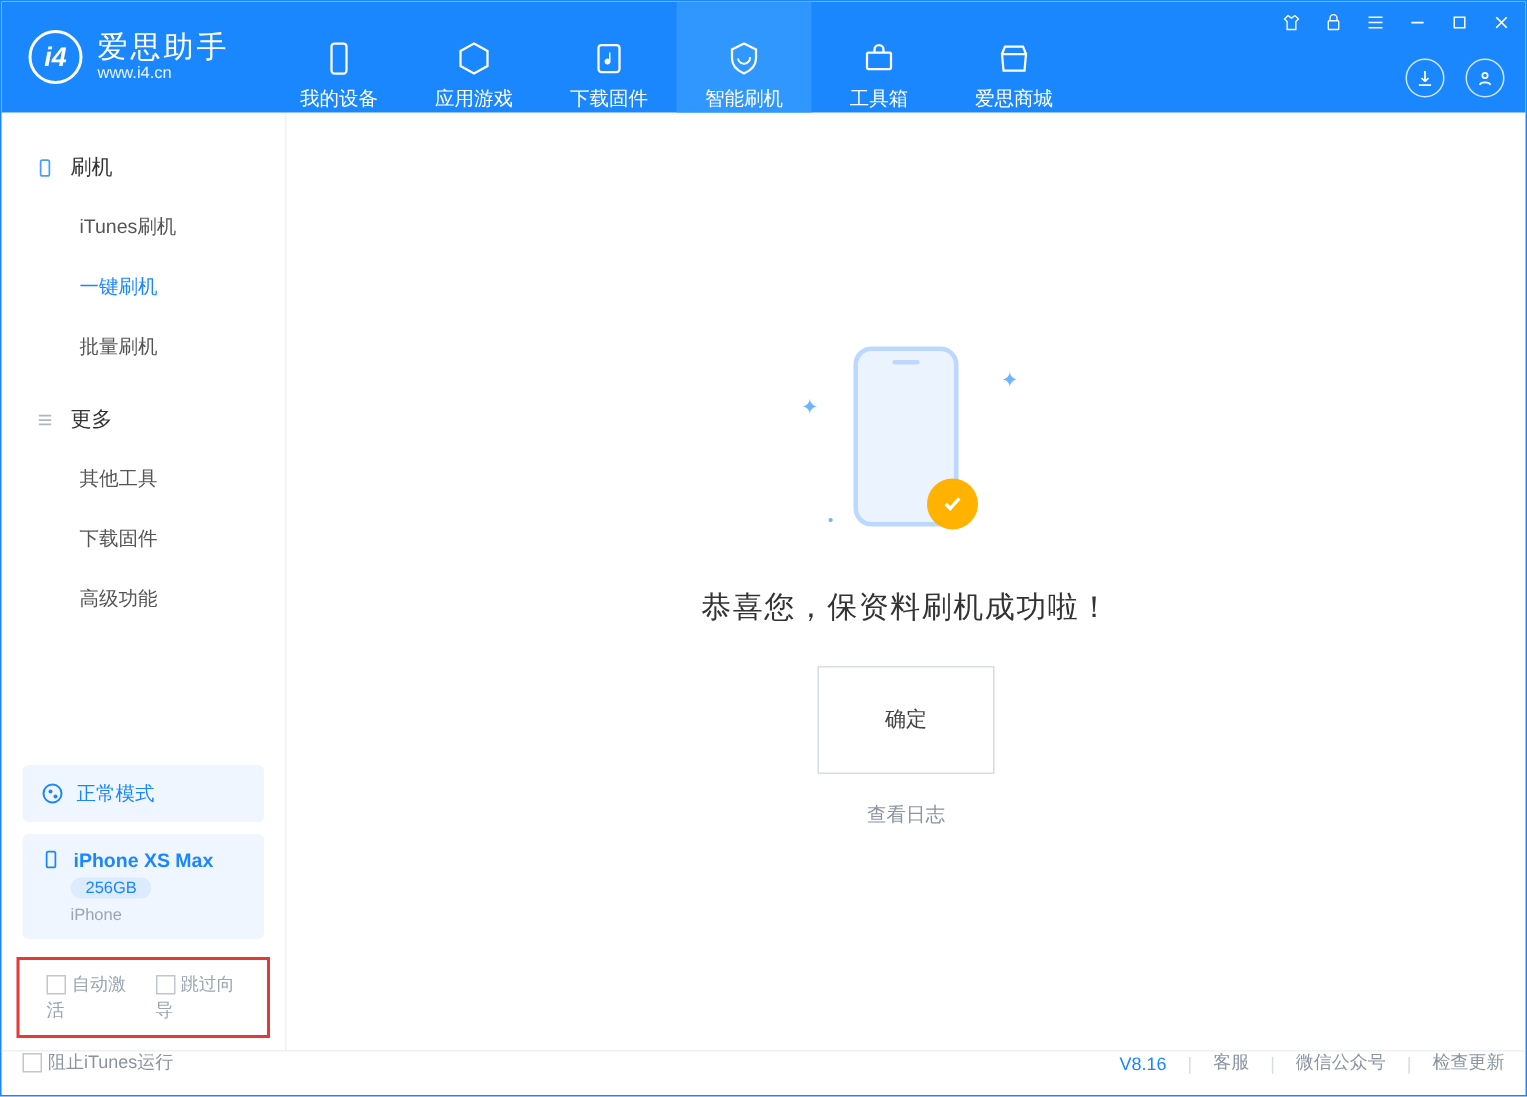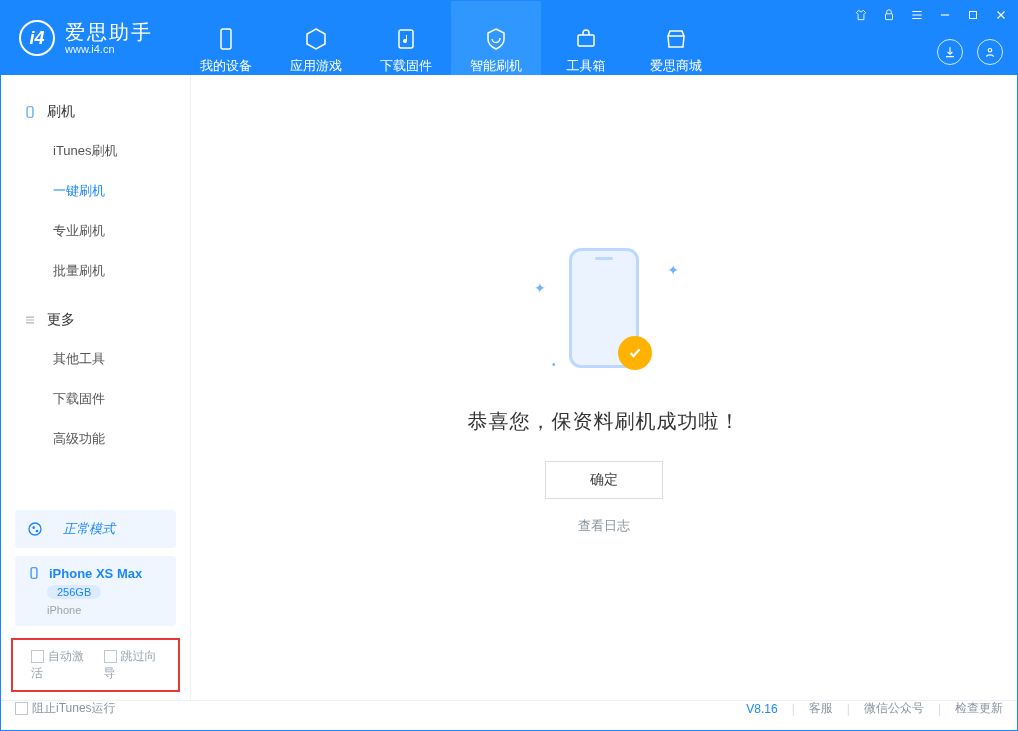--- a/index.html
+++ b/index.html
@@ -25,39 +25,39 @@
 
 .body { display: flex; height: calc(100% - 74px - 30px); }
 
 .sidebar { width: 190px; border-right: 1px solid #eef0f3; display: flex; flex-direction: column; }
 .side-scroll { flex: 1; padding-top: 18px; overflow: auto; }
 .side-group { padding: 10px 22px; font-size: 14px; color: #333; display: flex; align-items: center; gap: 10px; }
 .side-group svg { width: 14px; height: 14px; opacity: .8; }
 .side-item { padding: 11px 22px 11px 52px; font-size: 13px; color: #555; cursor: pointer; }
 .side-item.active { color: #1b87ff; }
 
-.mode-panel { margin: 0 14px 8px; background: #f0f6ff; border-radius: 4px; padding: 10px 12px; font-size: 13px; color: #1b87ff; display: flex; align-items: center; gap: 20px; font-style: italic; }
+.mode-panel { margin: 0 14px 8px; background: #f0f6ff; border-radius: 4px; padding: 10px 12px; font-size: 13px; color: #1b87ff; display: flex; align-items: center; gap: 8px; }
 .device-panel { margin: 0 14px 12px; background: #f0f6ff; border-radius: 4px; padding: 10px 12px; }
 .device-name { font-size: 13px; font-weight: 600; color: #1b87ff; display: flex; gap: 8px; }
 .device-storage { display: inline-block; margin-top: 4px; margin-left: 20px; font-size: 11px; color: #1b87ff; background: #dcebff; border-radius: 10px; padding: 1px 10px; }
 .device-type { font-size: 11px; color: #9aa5b1; margin-top: 4px; margin-left: 20px; }
 
 .option-row { margin: 0 10px 8px; padding: 8px 18px; border: 2px solid #e53935; display: flex; gap: 16px; font-size: 12px; color: #9aa5b1; align-items: center; }
 .chk { width: 13px; height: 13px; border: 1px solid #c0c7cf; display: inline-block; vertical-align: middle; margin-right: 4px; }
 
 .main { flex: 1; display: flex; align-items: center; justify-content: center; flex-direction: column; }
 
 .success-illustration { position: relative; width: 200px; height: 140px; margin-bottom: 28px; }
 .phone { width: 70px; height: 120px; border: 3px solid #bcd8ff; border-radius: 12px; background: #eaf3ff; position: absolute; left: 65px; top: 8px; }
 .phone::before { content:""; position:absolute; left:50%; top:6px; transform:translateX(-50%); width:18px; height:3px; background:#bcd8ff; border-radius:2px; }
 .check-badge { position: absolute; right: 52px; bottom: 10px; width: 34px; height: 34px; background: #ffb300; border-radius: 50%; display:flex; align-items:center; justify-content:center; color:#fff; font-weight:bold; }
 .sparkle { position:absolute; color:#6fb4ff; font-size: 14px; }
 
 .success-text { font-size: 20px; color: #333; letter-spacing: 1px; margin-bottom: 26px; }
-.ok-btn { border: 1px solid #d7dde4; background: #fff; padding: 9px 44px; font-size: 14px; color: #444; cursor: pointer; margin-bottom: 18px; }
+.ok-btn { border: 1px solid #d7dde4; background: #fff; padding: 26px 44px; font-size: 14px; color: #444; cursor: pointer; margin-bottom: 18px; }
 .log-link { font-size: 13px; color: #8a94a0; text-decoration: none; cursor: pointer; }
 
 .statusbar { height: 16px; border-top: 1px solid #eef0f3; display: flex; align-items: center; padding: 0 14px; font-size: 12px; color: #8a94a0; }
 .statusbar .sep { margin: 0 14px; color: #d7dde4; }
 .statusbar-right { margin-left: auto; display: flex; align-items: center; }
 .version { color: #1b87ff; }
 </style>
 </head>
 <body>
 
@@ -176,21 +176,20 @@
   <div class="sidebar">
     <div class="side-scroll">
       <div class="side-group">
         <svg viewBox="0 0 24 24" stroke="#1b87ff" fill="none" stroke-width="2">
             <rect x="7" y="3" width="10" height="18" rx="2"></rect>
           </svg>
         <span>刷机</span>
       </div>
       <div class="side-item">iTunes刷机</div>
       <div class="side-item active">一键刷机</div>
-      <div class="side-item">专业刷机</div>
       <div class="side-item">批量刷机</div>
 
       <div class="side-group" style="margin-top:10px;">
         <svg viewBox="0 0 24 24" stroke="#9aa5b1" fill="none" stroke-width="2">
             <path d="M5 7h14M5 12h14M5 17h14"></path>
           </svg>
         <span>更多</span>
       </div>
       <div class="side-item">其他工具</div>
       <div class="side-item">下载固件</div>

